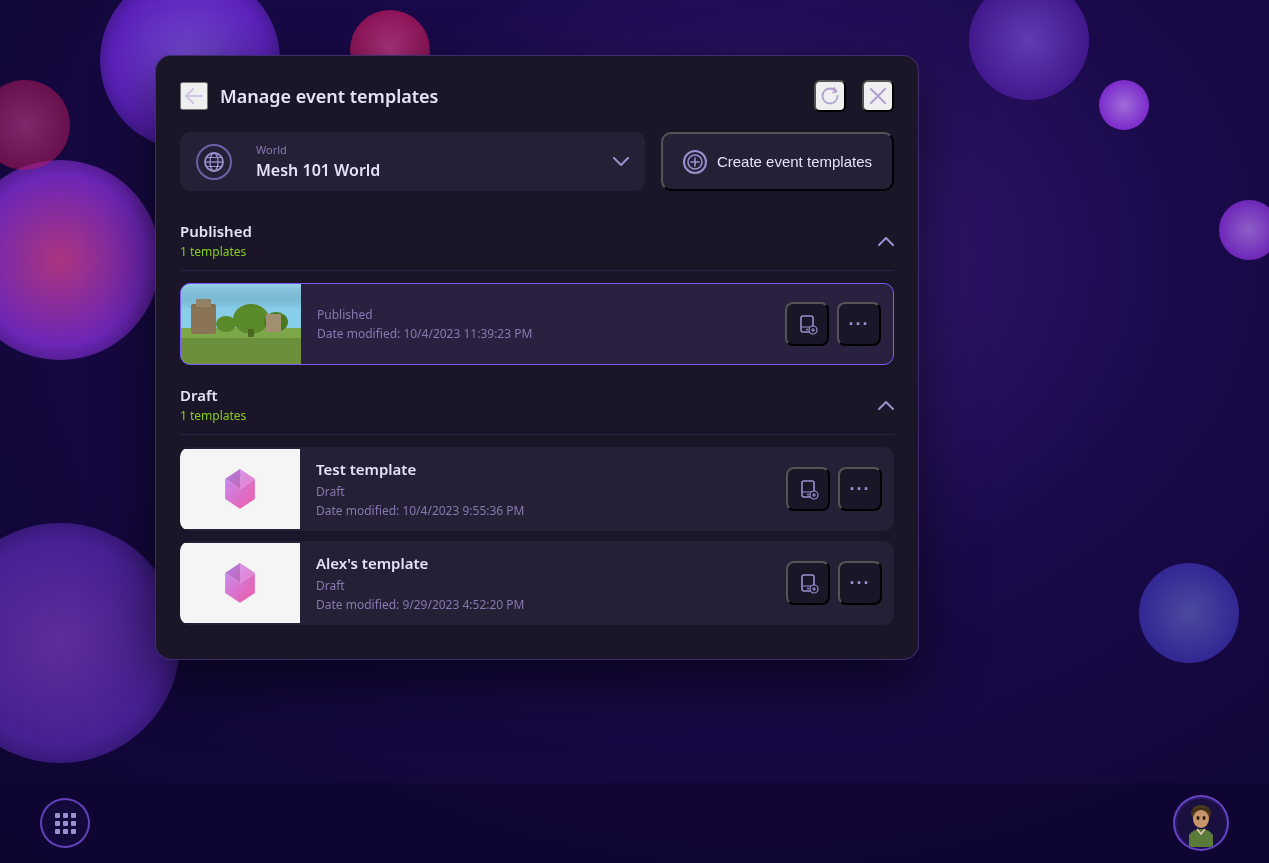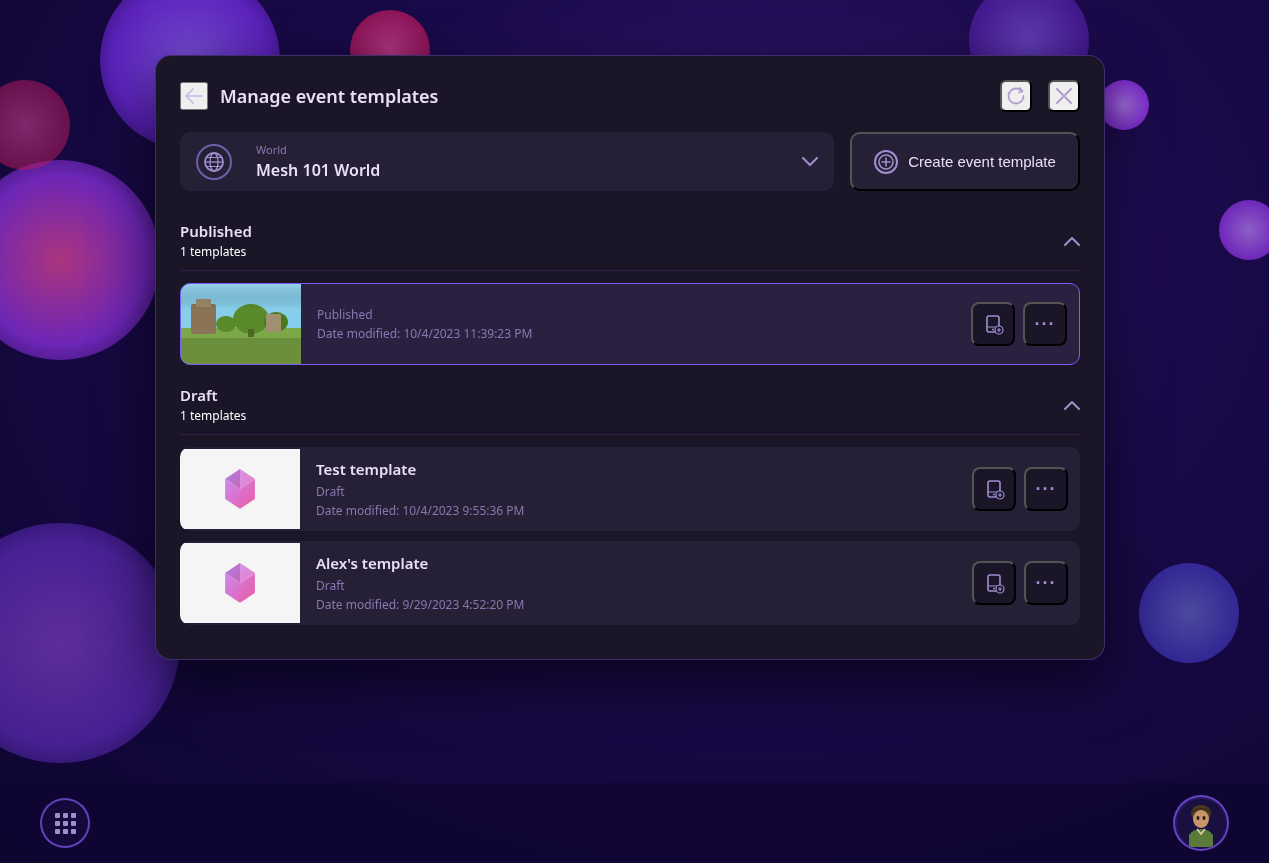--- a/index.html
+++ b/index.html
@@ -102,21 +102,21 @@
       background: linear-gradient(135deg, #2d1b69, #1a0a4a);
       display: flex; align-items: center; justify-content: center;
       overflow: hidden;
       cursor: pointer;
     }
 
     
     .modal {
       position: absolute;
       top: 55px; left: 155px;
-      width: 950px;
+      width: 764px;
       background: #1a1628;
       border-radius: 16px;
       border: 1px solid rgba(120, 80, 220, 0.4);
       padding: 24px;
       box-shadow: 0 20px 60px rgba(0,0,0,0.6);
     }
 
     
     .modal-header {
       display: flex;
@@ -250,21 +250,21 @@
     }
 
     .section-title {
       font-size: 15px;
       font-weight: 600;
       color: #e8e0f8;
     }
 
     .section-count {
       font-size: 12px;
-      color: #ffffff;
+      color: #84cc16;
       margin-top: 2px;
     }
 
     .section-toggle {
       color: #9d8fd0;
       font-size: 14px;
     }
 
     
     .template-item {
@@ -421,21 +421,21 @@
     </div>
 
     <button class="create-btn">
       <div class="create-icon">
         <svg width="16" height="16" viewBox="0 0 16 16" fill="none">
           <circle cx="8" cy="8" r="7" stroke="#9d8fd0" stroke-width="1.6"></circle>
           <line x1="8" y1="4" x2="8" y2="12" stroke="#9d8fd0" stroke-width="1.6" stroke-linecap="round"></line>
           <line x1="4" y1="8" x2="12" y2="8" stroke="#9d8fd0" stroke-width="1.6" stroke-linecap="round"></line>
         </svg>
       </div>
-      <span class="create-label">Create event template</span>
+      <span class="create-label">Create event templates</span>
     </button>
   </div>
 
   <div>
     <div class="section-header">
       <div>
         <div class="section-title">Published</div>
         <div class="section-count">1 templates</div>
       </div>
       <div class="section-toggle">

